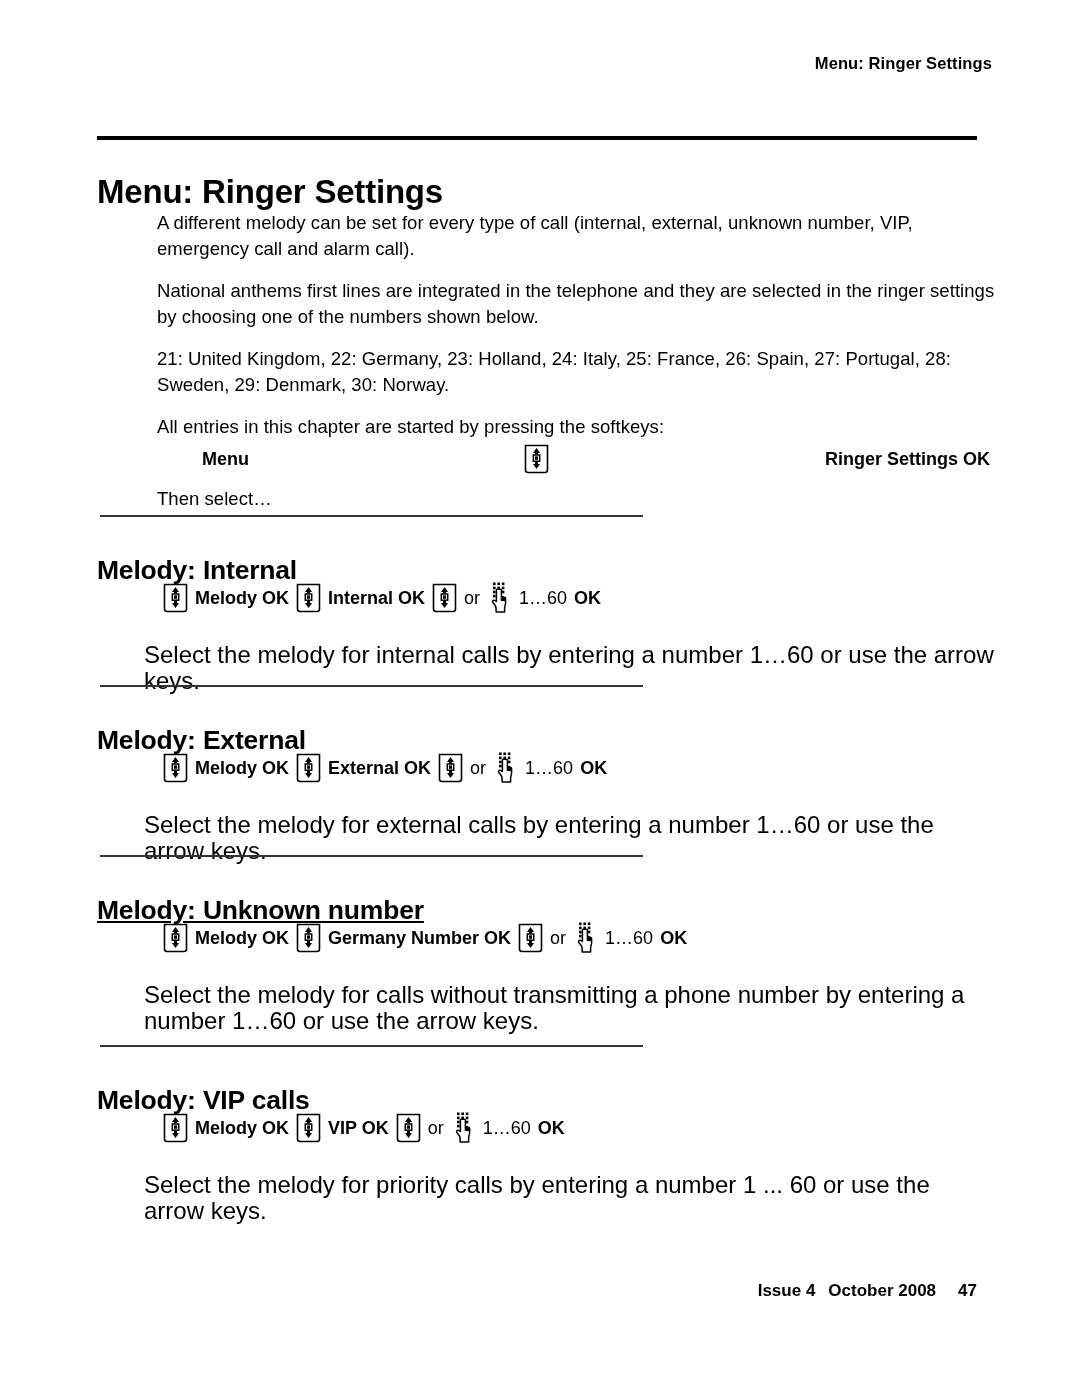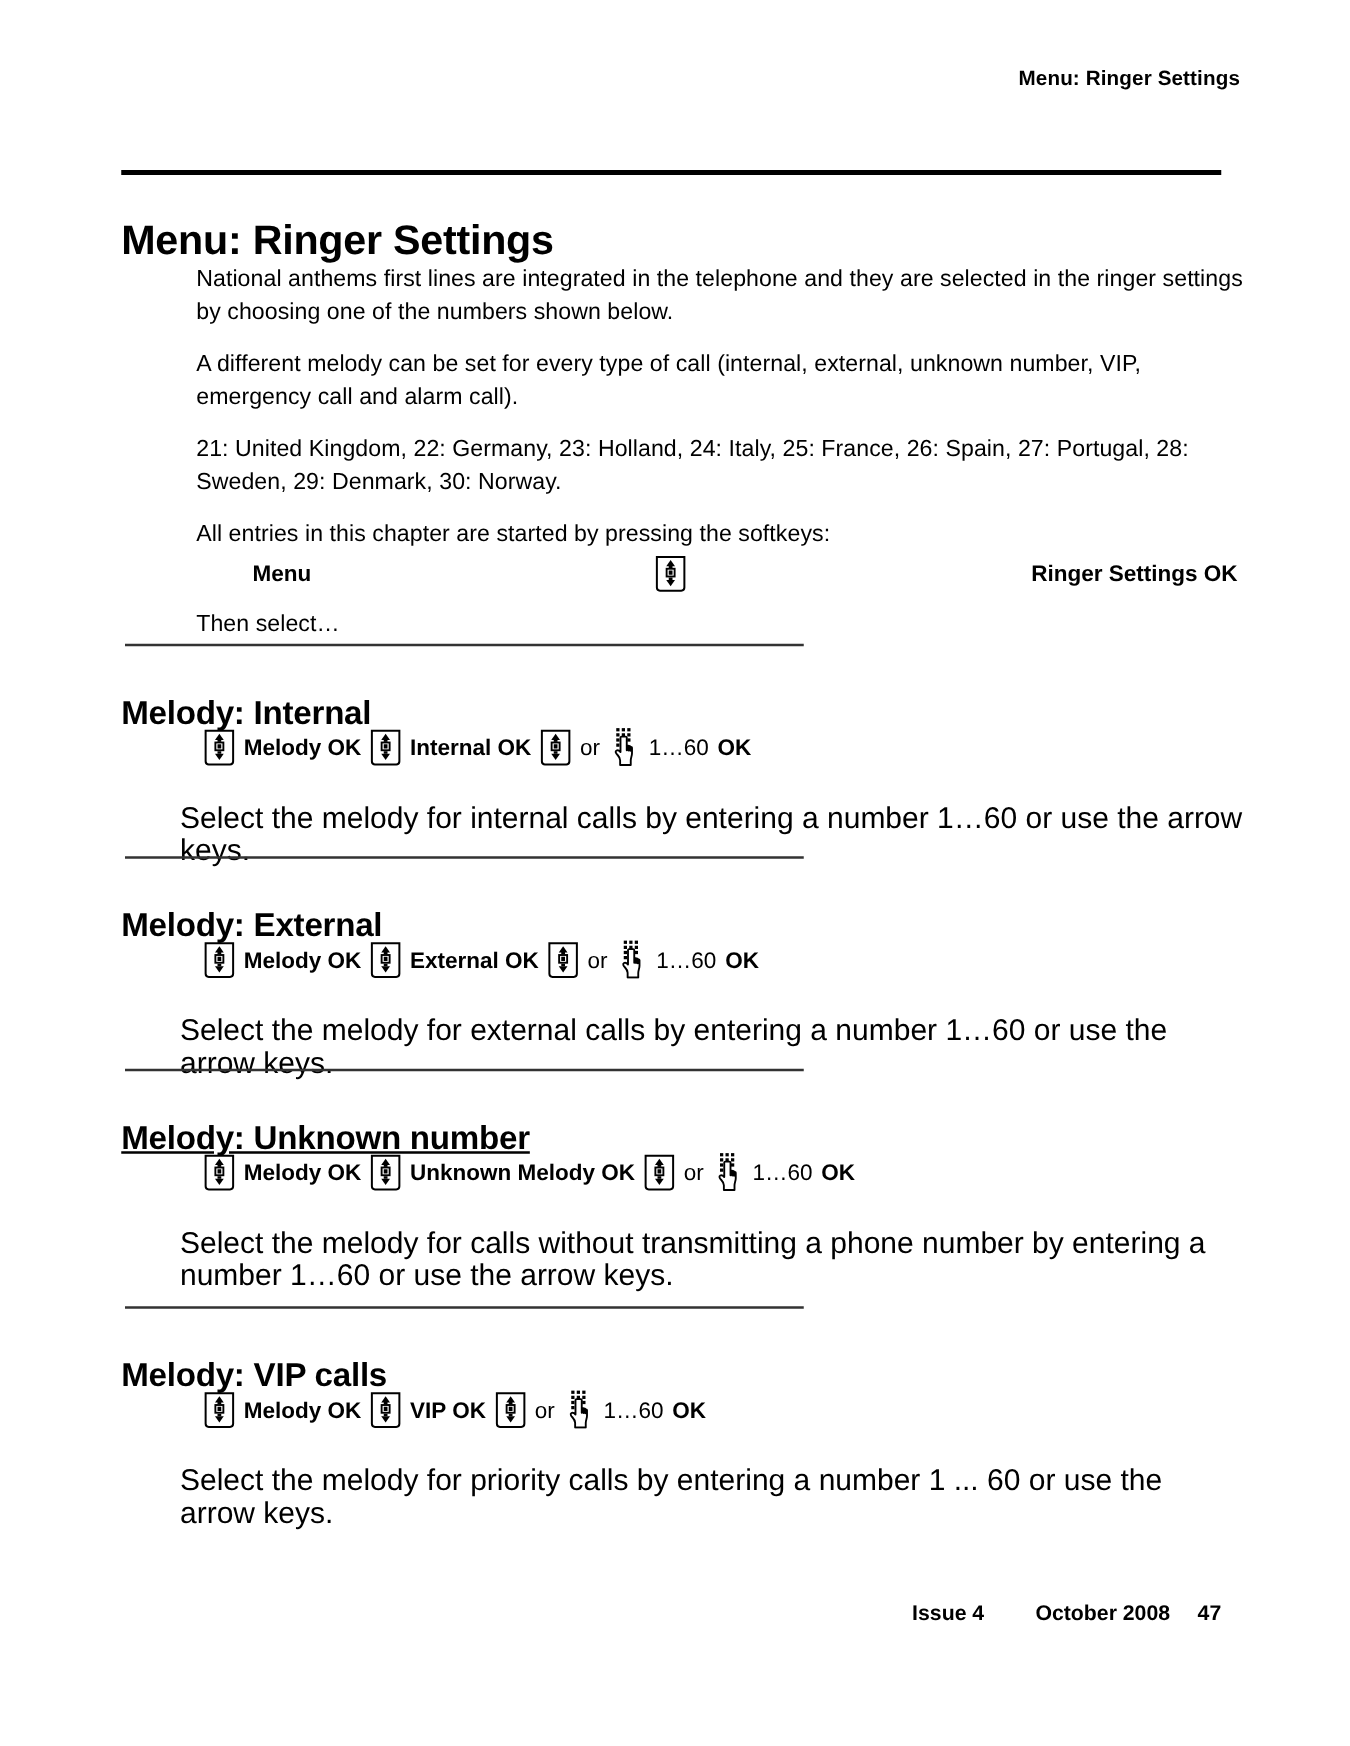--- a/index.html
+++ b/index.html
@@ -153,38 +153,38 @@
   .footer {
     position: absolute;
     top: 1281px;
     left: 0;
     width: 977px;
     text-align: right;
     font-size: 17px;
     font-weight: bold;
   }
   .footer .f-issue { margin-right: 13px; }
-  .footer .f-date  { margin-right: 22px; margin-left: 28px; }
+  .footer .f-date  { margin-right: 22px; }
 </style>
 </head>
 <body>
 
 <div class="page">
 
   <div class="running-header">Menu: Ringer Settings</div>
 
   <div class="top-rule"></div>
 
   <h1 class="chapter-title">Menu: Ringer Settings</h1>
 
   <div class="body-block">
 
+    <p class="para">A different melody can be set for every type of call (internal, external, unknown number, VIP, emergency call and alarm call).</p>
+
     <p class="para">National anthems first lines are integrated in the telephone and they are selected in the ringer settings by choosing one of the numbers shown below.</p>
-
-    <p class="para">A different melody can be set for every type of call (internal, external, unknown number, VIP, emergency call and alarm call).</p>
 
     <p class="para">21: United Kingdom, 22: Germany, 23: Holland, 24: Italy, 25: France, 26: Spain, 27: Portugal, 28: Sweden, 29: Denmark, 30: Norway.</p>
 
     <p class="para tight">All entries in this chapter are started by pressing the softkeys:</p>
 
     <div class="softkey-line softkey-indent">
       <span class="sk-text lead">Menu</span>
       <span class="navkey">
         <svg viewBox="0 0 25 30" width="25" height="30" aria-hidden="true">
           <path d="M1.5 1.5 H23.5 V26 Q23.5 28.5 21 28.5 H4 Q1.5 28.5 1.5 26 Z" fill="#ffffff" stroke="#000000" stroke-width="1.6"></path>
@@ -367,21 +367,21 @@
         <svg viewBox="0 0 25 30" width="25" height="30" aria-hidden="true">
           <path d="M1.5 1.5 H23.5 V26 Q23.5 28.5 21 28.5 H4 Q1.5 28.5 1.5 26 Z" fill="#ffffff" stroke="#000000" stroke-width="1.6"></path>
           <polygon points="12.5,4 16,9 9,9" fill="#000000"></polygon>
           <rect x="11" y="8.5" width="3" height="2" fill="#000000"></rect>
           <rect x="9.3" y="11" width="6.4" height="6.2" fill="none" stroke="#000000" stroke-width="1.5"></rect>
           <path d="M11 12.4 h3 v3.4 h-3 z" fill="#000000"></path>
           <rect x="11" y="18" width="3" height="2" fill="#000000"></rect>
           <polygon points="12.5,25 16,20 9,20" fill="#000000"></polygon>
         </svg>
       </span>
-      <span class="sk-text">Unknown Melody OK</span>
+      <span class="sk-text">Germany Number OK</span>
       <span class="navkey">
         <svg viewBox="0 0 25 30" width="25" height="30" aria-hidden="true">
           <path d="M1.5 1.5 H23.5 V26 Q23.5 28.5 21 28.5 H4 Q1.5 28.5 1.5 26 Z" fill="#ffffff" stroke="#000000" stroke-width="1.6"></path>
           <polygon points="12.5,4 16,9 9,9" fill="#000000"></polygon>
           <rect x="11" y="8.5" width="3" height="2" fill="#000000"></rect>
           <rect x="9.3" y="11" width="6.4" height="6.2" fill="none" stroke="#000000" stroke-width="1.5"></rect>
           <path d="M11 12.4 h3 v3.4 h-3 z" fill="#000000"></path>
           <rect x="11" y="18" width="3" height="2" fill="#000000"></rect>
           <polygon points="12.5,25 16,20 9,20" fill="#000000"></polygon>
         </svg>

